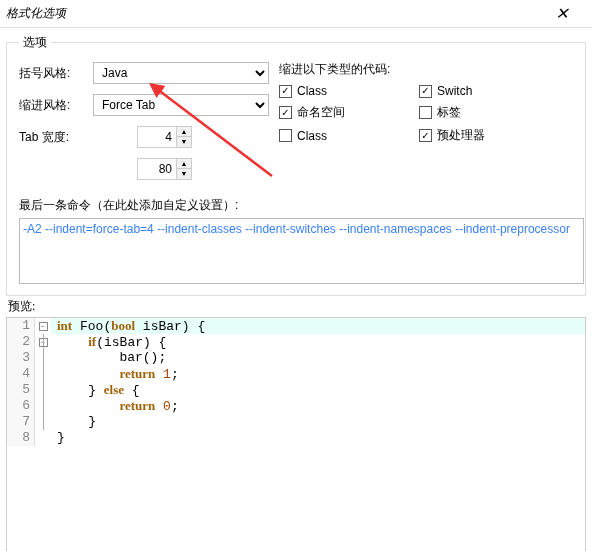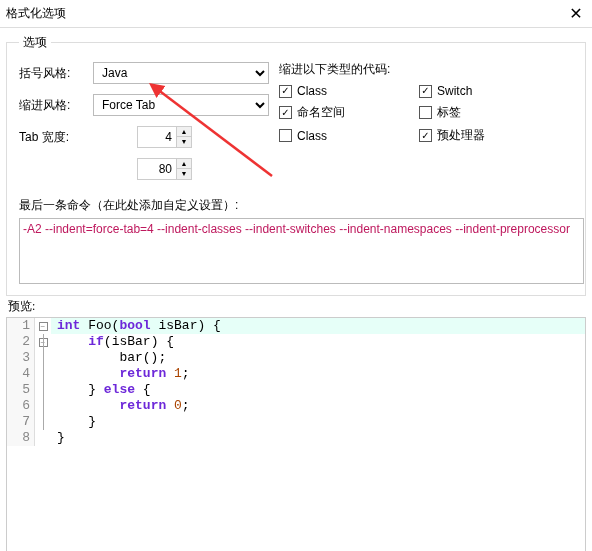--- a/index.html
+++ b/index.html
@@ -1,17 +1,17 @@
 <!DOCTYPE html>
 <html><head>
 <meta charset="utf-8">
 <style>
   * { box-sizing: border-box; margin: 0; padding: 0; }
   body { font-family: "Microsoft YaHei", Arial, sans-serif; font-size: 12px; color: #000; background: #fff; width: 592px; height: 551px; overflow: hidden; position: relative; }
-  .titlebar { display: flex; justify-content: space-between; align-items: center; height: 28px; padding: 0 6px 0 6px; border-bottom: 1px solid #ddd; }
+  .titlebar { display: flex; justify-content: space-between; align-items: center; height: 28px; padding: 0 20px 0 6px; border-bottom: 1px solid #ddd; font-style: italic; }
   .titlebar .title { font-size: 12px; }
   .titlebar .close { font-size: 16px; font-family: Arial, sans-serif; cursor: default; width: 20px; text-align: center; }
   fieldset.options { border: 1px solid #ddd; margin: 6px 6px 2px 6px; padding: 10px 1px 8px 12px; position: relative; }
   fieldset.options > legend { padding: 0 4px; font-size: 12px; }
   .row1 { display: flex; }
   .col-left { width: 250px; }
   .col-right { flex: 1; padding-left: 10px; }
   .form-row { display: flex; align-items: center; margin-bottom: 8px; height: 24px; }
   .form-row label.lbl { width: 78px; font-size: 12px; }
   select.combo { width: 185px; height: 22px; border: 1px solid #bbb; background: #fff; font-size: 12px; padding: 0 4px; }
@@ -19,32 +19,32 @@
   .spinner { display: inline-flex; align-items: stretch; }
   .spinner .btns { display: flex; flex-direction: column; border: 1px solid #ccc; border-left: none; }
   .spinner .btns span { width: 14px; height: 10px; font-size: 7px; line-height: 10px; text-align: center; background: #f0f0f0; cursor: default; }
   .spinner .btns span:first-child { border-bottom: 1px solid #ccc; }
   .indent-title { margin-bottom: 6px; }
   .chk-grid { display: grid; grid-template-columns: 140px 140px; row-gap: 6px; column-gap: 0; }
   .chk { display: flex; align-items: center; }
   .chk .box { width: 13px; height: 13px; border: 1px solid #555; margin-right: 5px; display: flex; align-items: center; justify-content: center; font-size: 10px; line-height: 1; }
   .chk .box.checked::after { content: "✓"; }
   .last-cmd { margin-top: 8px; font-size: 12px; }
-  textarea.cmdarea { width: 100%; height: 66px; border: 1px solid #bbb; margin-top: 4px; font-family: "Microsoft YaHei", Arial, sans-serif; font-size: 12px; padding: 3px; color: #be185d; resize: none; }
+  textarea.cmdarea { width: 100%; height: 66px; border: 1px solid #bbb; margin-top: 4px; font-family: "Microsoft YaHei", Arial, sans-serif; font-size: 12px; padding: 3px; color: #3b82f6; resize: none; }
   .preview-label { margin: 0 8px 2px 8px; font-size: 12px; font-family: Liberation Serif, serif; }
   .preview-box { margin: 0 6px 6px 6px; border: 1px solid #ccc; }
   .code-area { font-family: Consolas, "Courier New", monospace; font-size: 13px; background: #fff; }
   .code-line { display: flex; height: 16px; line-height: 16px; }
   .gutter { width: 28px; text-align: right; padding-right: 4px; color: #888; background: #f8f8f8; border-right: 1px solid #ddd; }
   .fold { width: 16px; text-align: center; background: #fff; color: #888; position: relative;}
   .fold .foldbox { display:inline-block; width:9px; height:9px; border:1px solid #888; font-size:8px; line-height:7px; text-align:center; }
   .fold .vline { position:absolute; left:8px; top:0; bottom:0; border-left:1px solid #aaa; }
   .codetxt { padding-left: 6px; white-space: pre; }
   .hi-line { background: #e6fff8; }
-  .kw { color: #6d28d9; font-weight: bold; }
+  .kw { color: #a16207; font-weight: bold; font-family: Liberation Serif, serif; }
   .num-lit { color: #aa4400; }
   .red-arrow { position: absolute; pointer-events: none; }
 </style>
 </head>
 <body>
 
 <div class="titlebar">
   <span class="title">格式化选项</span>
   <span class="close">✕</span>
 </div>

